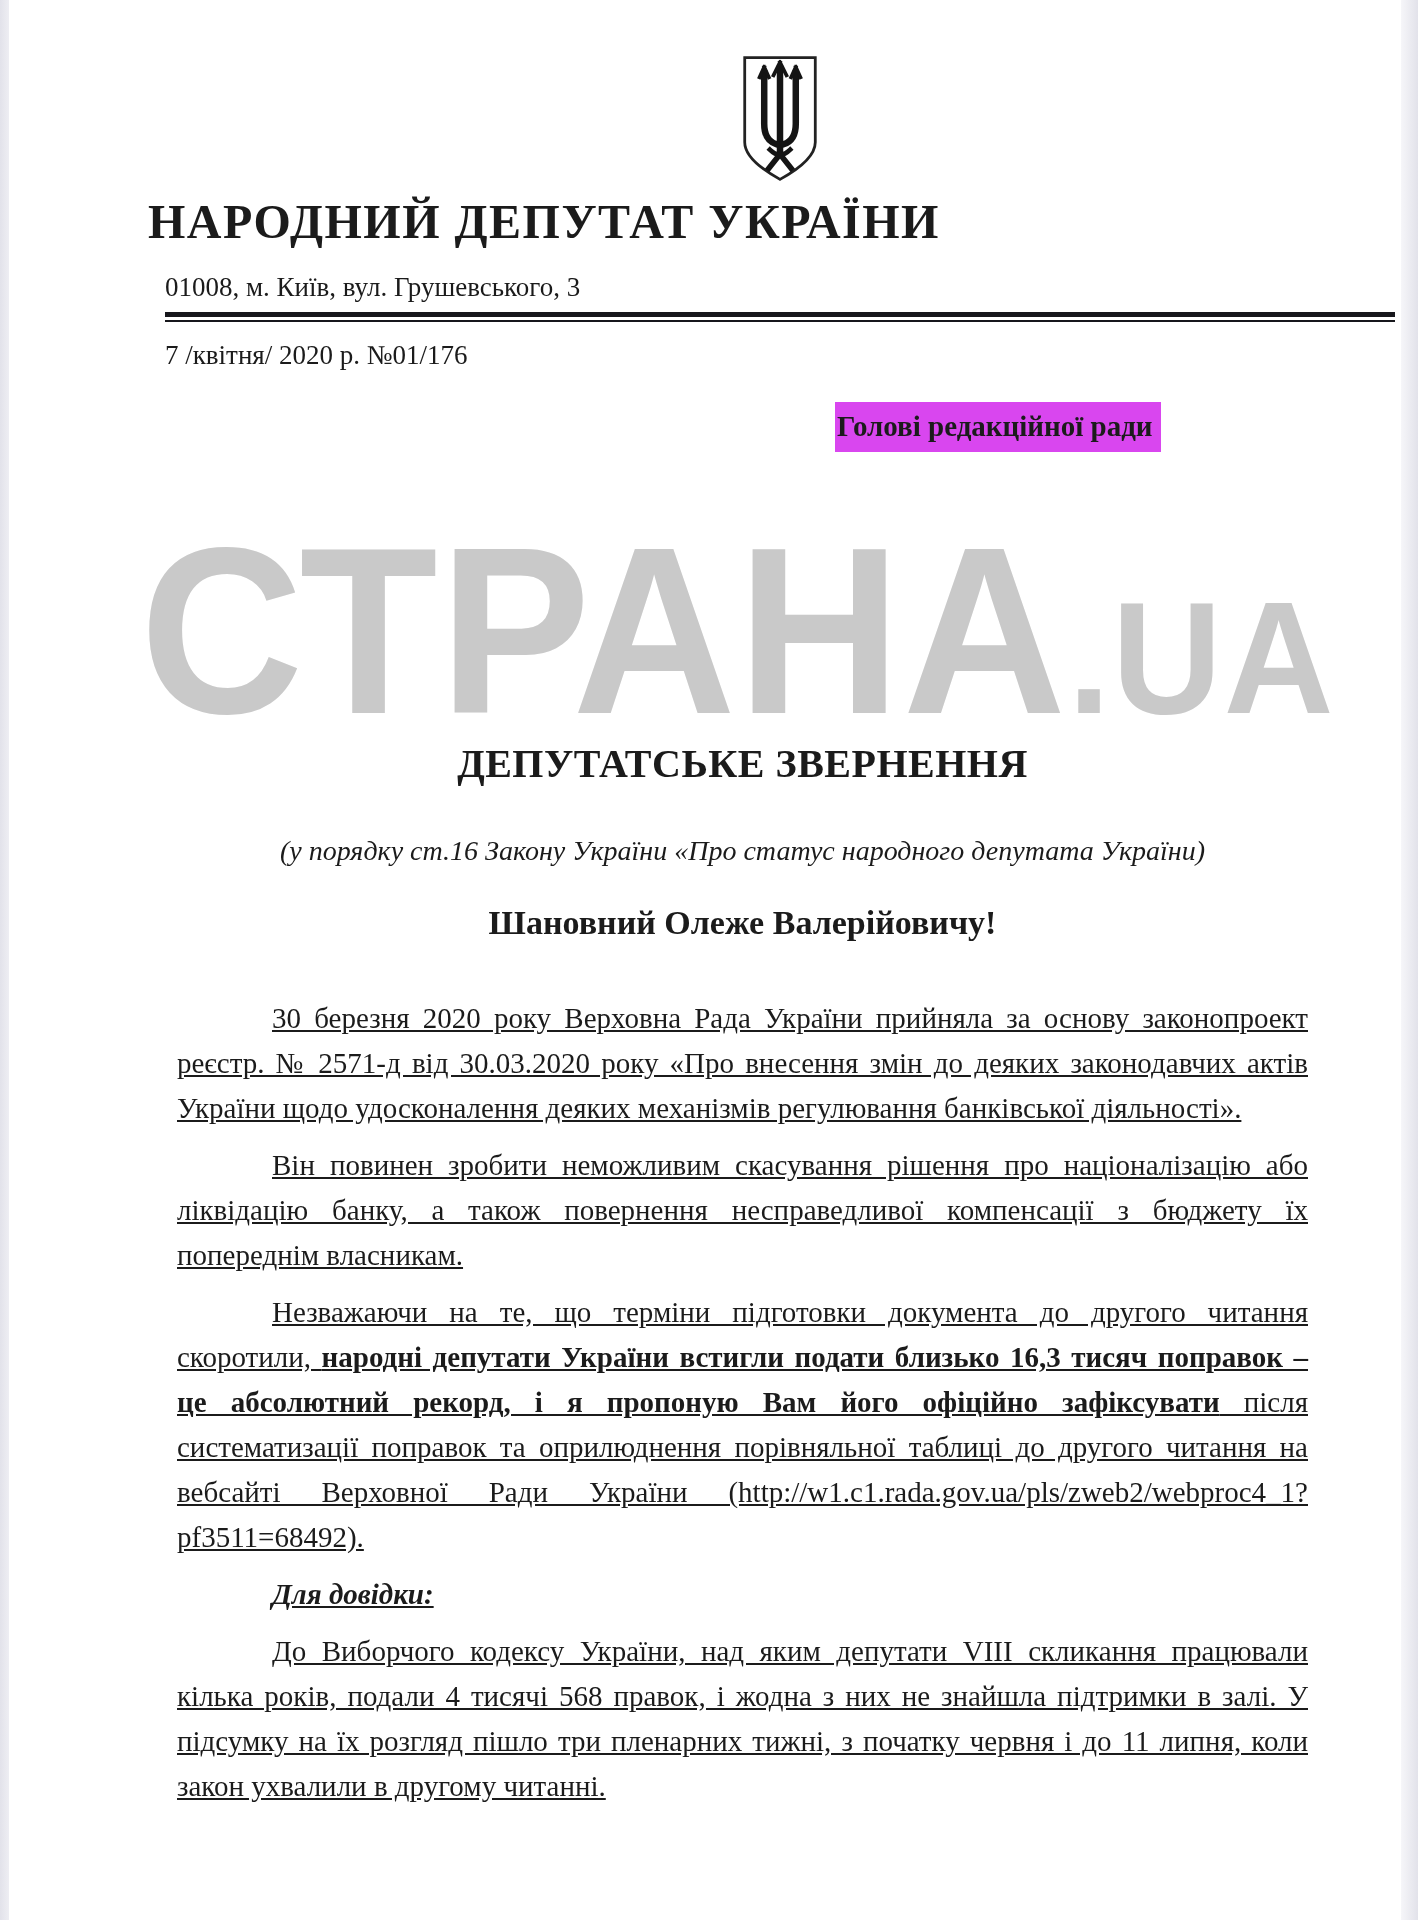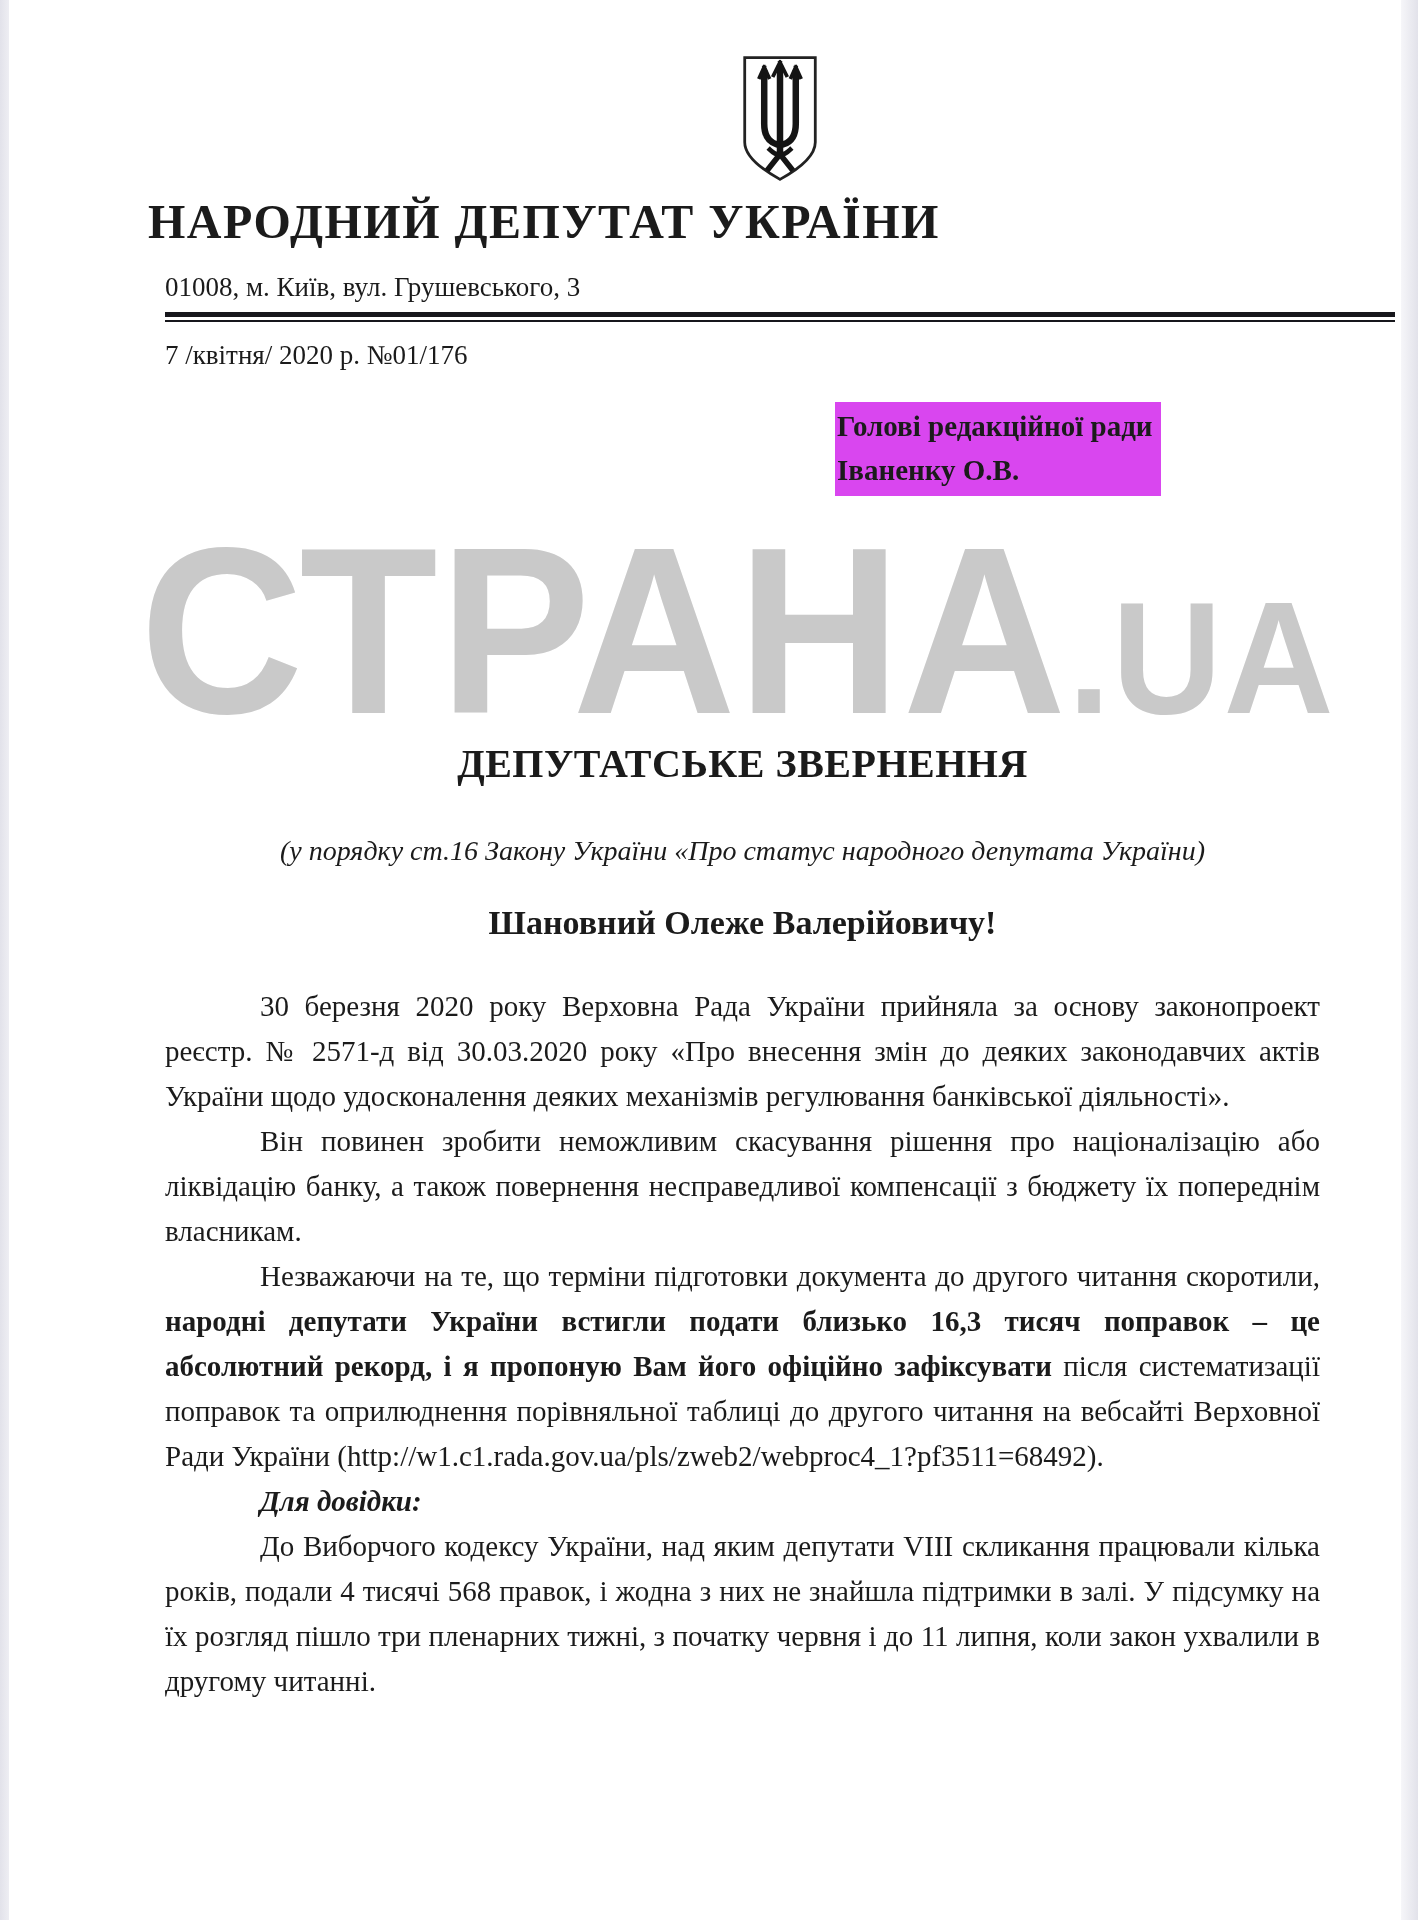--- a/index.html
+++ b/index.html
@@ -73,21 +73,21 @@
     position:absolute;left:165px;top:904px;width:1155px;
     text-align:center;font-size:34px;font-weight:bold;
     z-index:2;
   }
   .body-text{
     position:absolute;left:165px;top:984px;width:1155px;
     font-size:29px;line-height:45px;
     z-index:2;
   }
   .body-text p{
-    margin:0;text-indent:95px;text-align:justify;
+    margin:12px;text-indent:95px;text-align:justify;text-decoration:underline;
   }
   .body-text .b{font-weight:bold;}
   .body-text .i{font-style:italic;}
 </style>
 </head>
 <body>
 
 <div class="page">
 
   <div class="edge-left"></div>
@@ -117,21 +117,20 @@
   <div class="org-title">НАРОДНИЙ ДЕПУТАТ УКРАЇНИ</div>
 
   <div class="address">01008, м. Київ, вул. Грушевського, 3</div>
 
   <div class="rule"></div>
 
   <div class="date-ref">7 /квітня/ 2020 р. №01/176</div>
 
   <div class="recipient">
     <div>Голові редакційної ради</div>
-    <div>Іваненку О.В.</div>
   </div>
 
   <div class="doc-title">ДЕПУТАТСЬКЕ ЗВЕРНЕННЯ</div>
 
   <div class="doc-subtitle">(у порядку ст.16 Закону України «Про статус народного депутата України)</div>
 
   <div class="salutation">Шановний Олеже Валерійовичу!</div>
 
   <div class="body-text">
       <p><span>30 березня 2020 року Верховна Рада України прийняла за основу законопроект реєстр. № 2571-д від 30.03.2020 року «Про внесення змін до деяких законодавчих актів України щодо удосконалення деяких механізмів регулювання банківської діяльності».</span></p>

